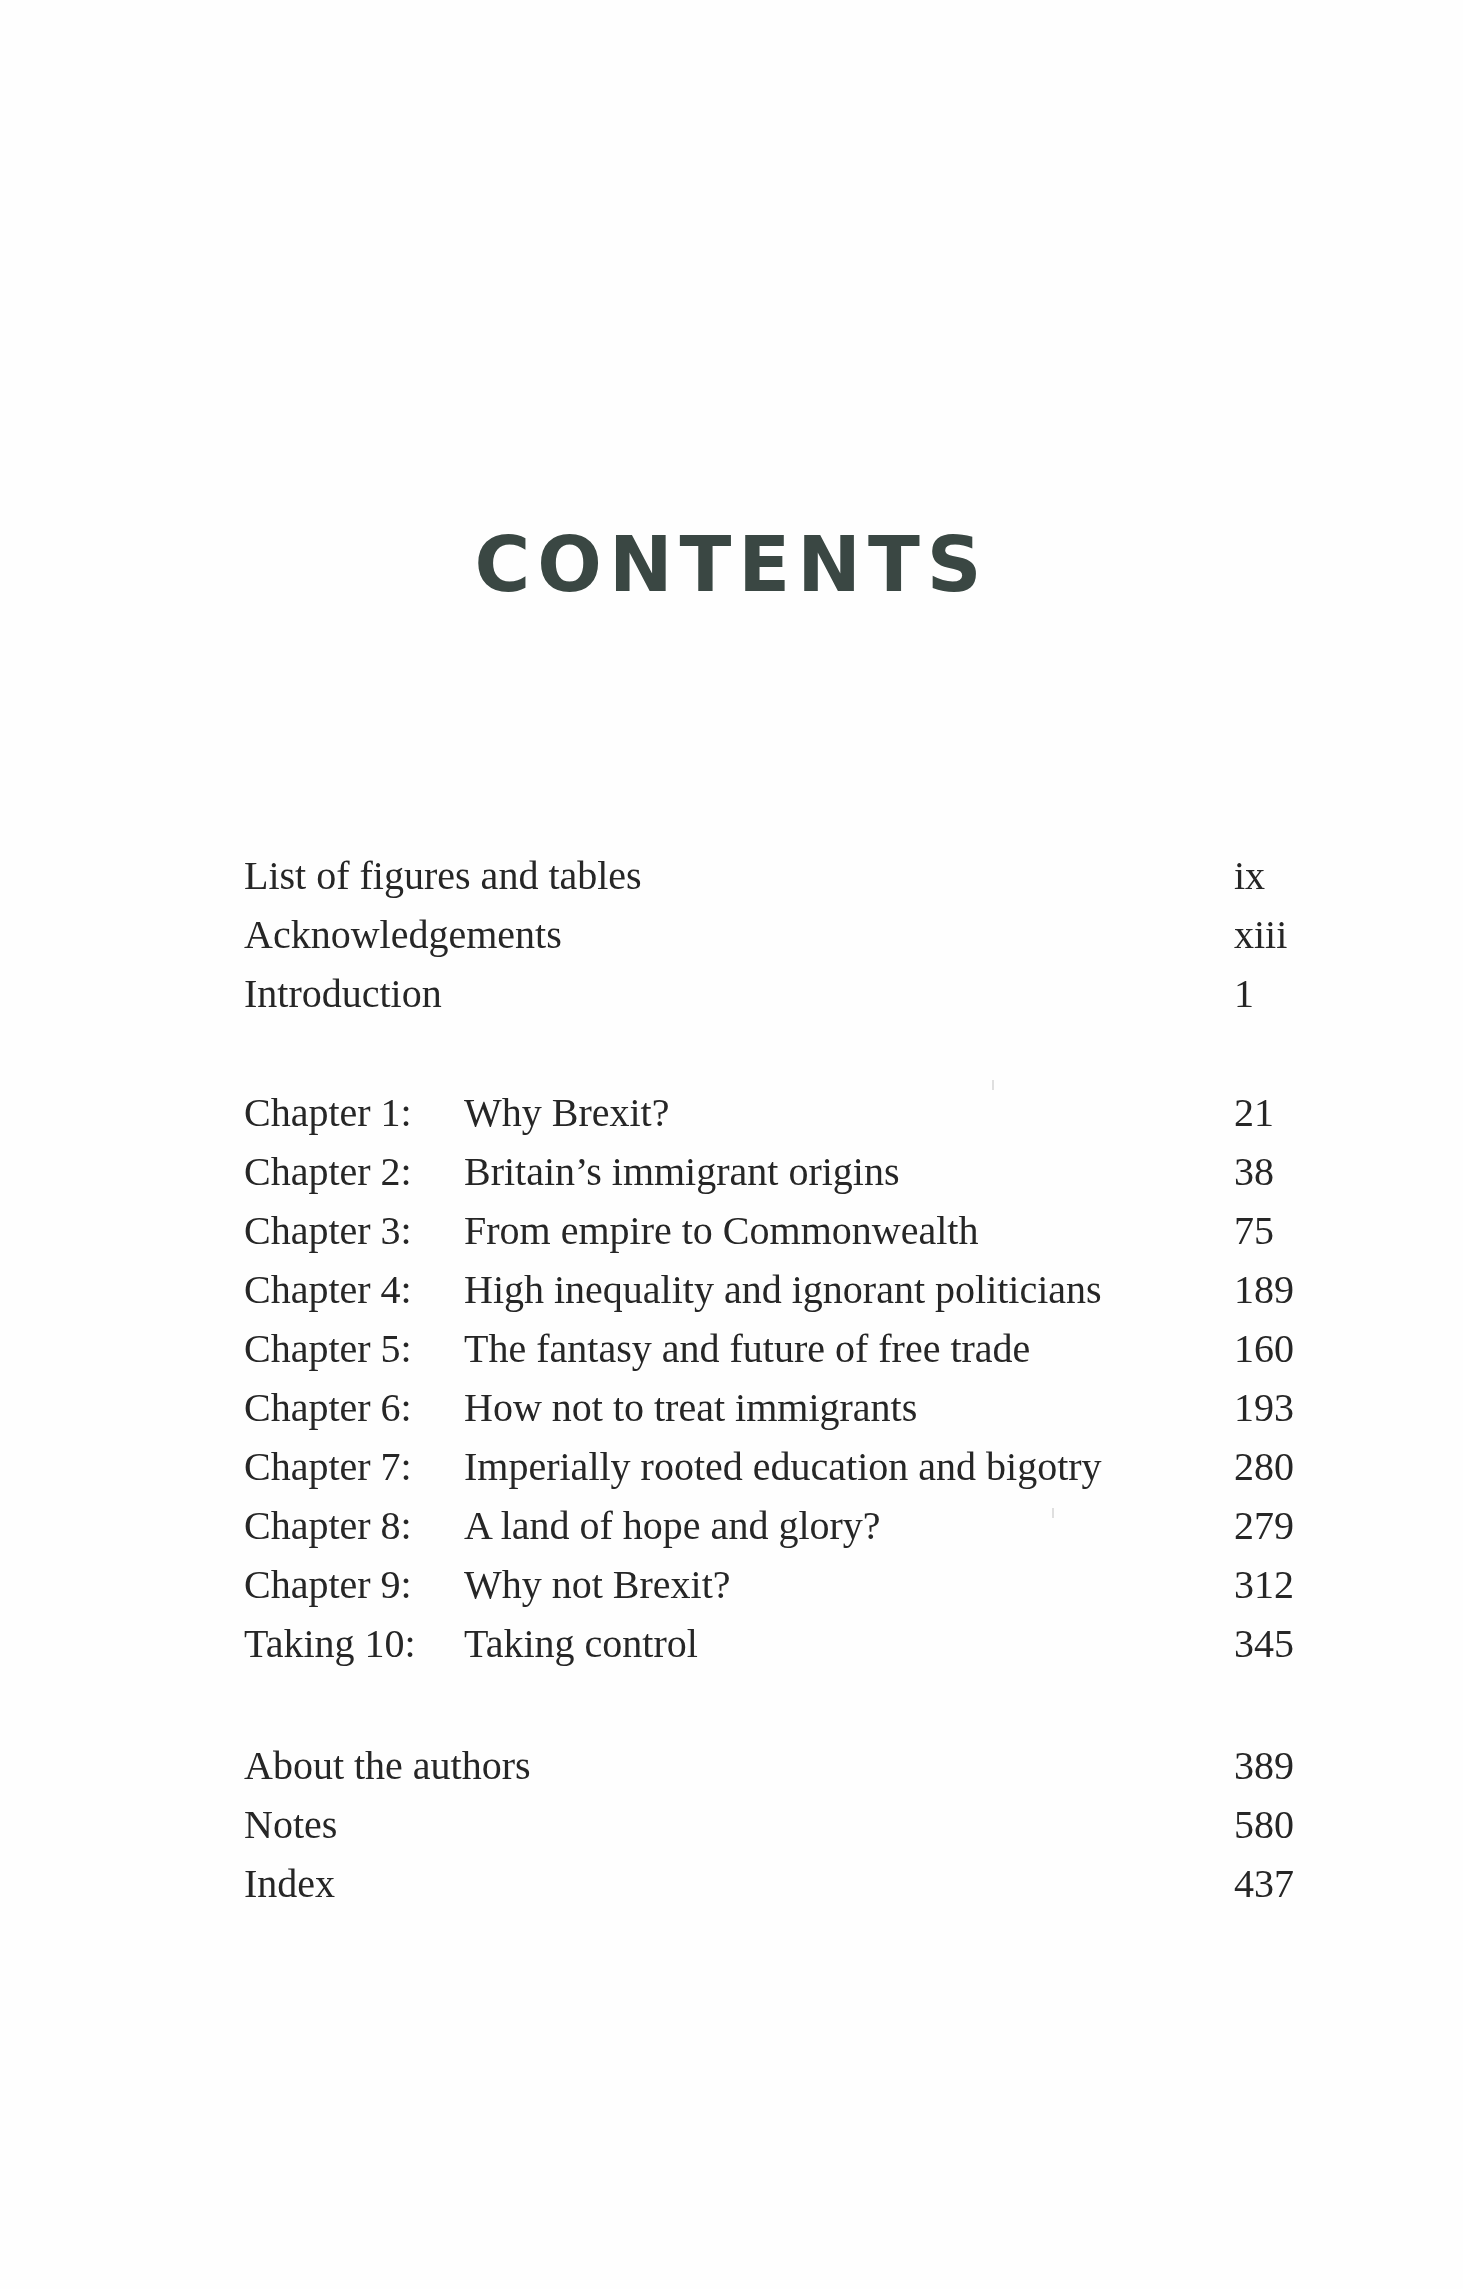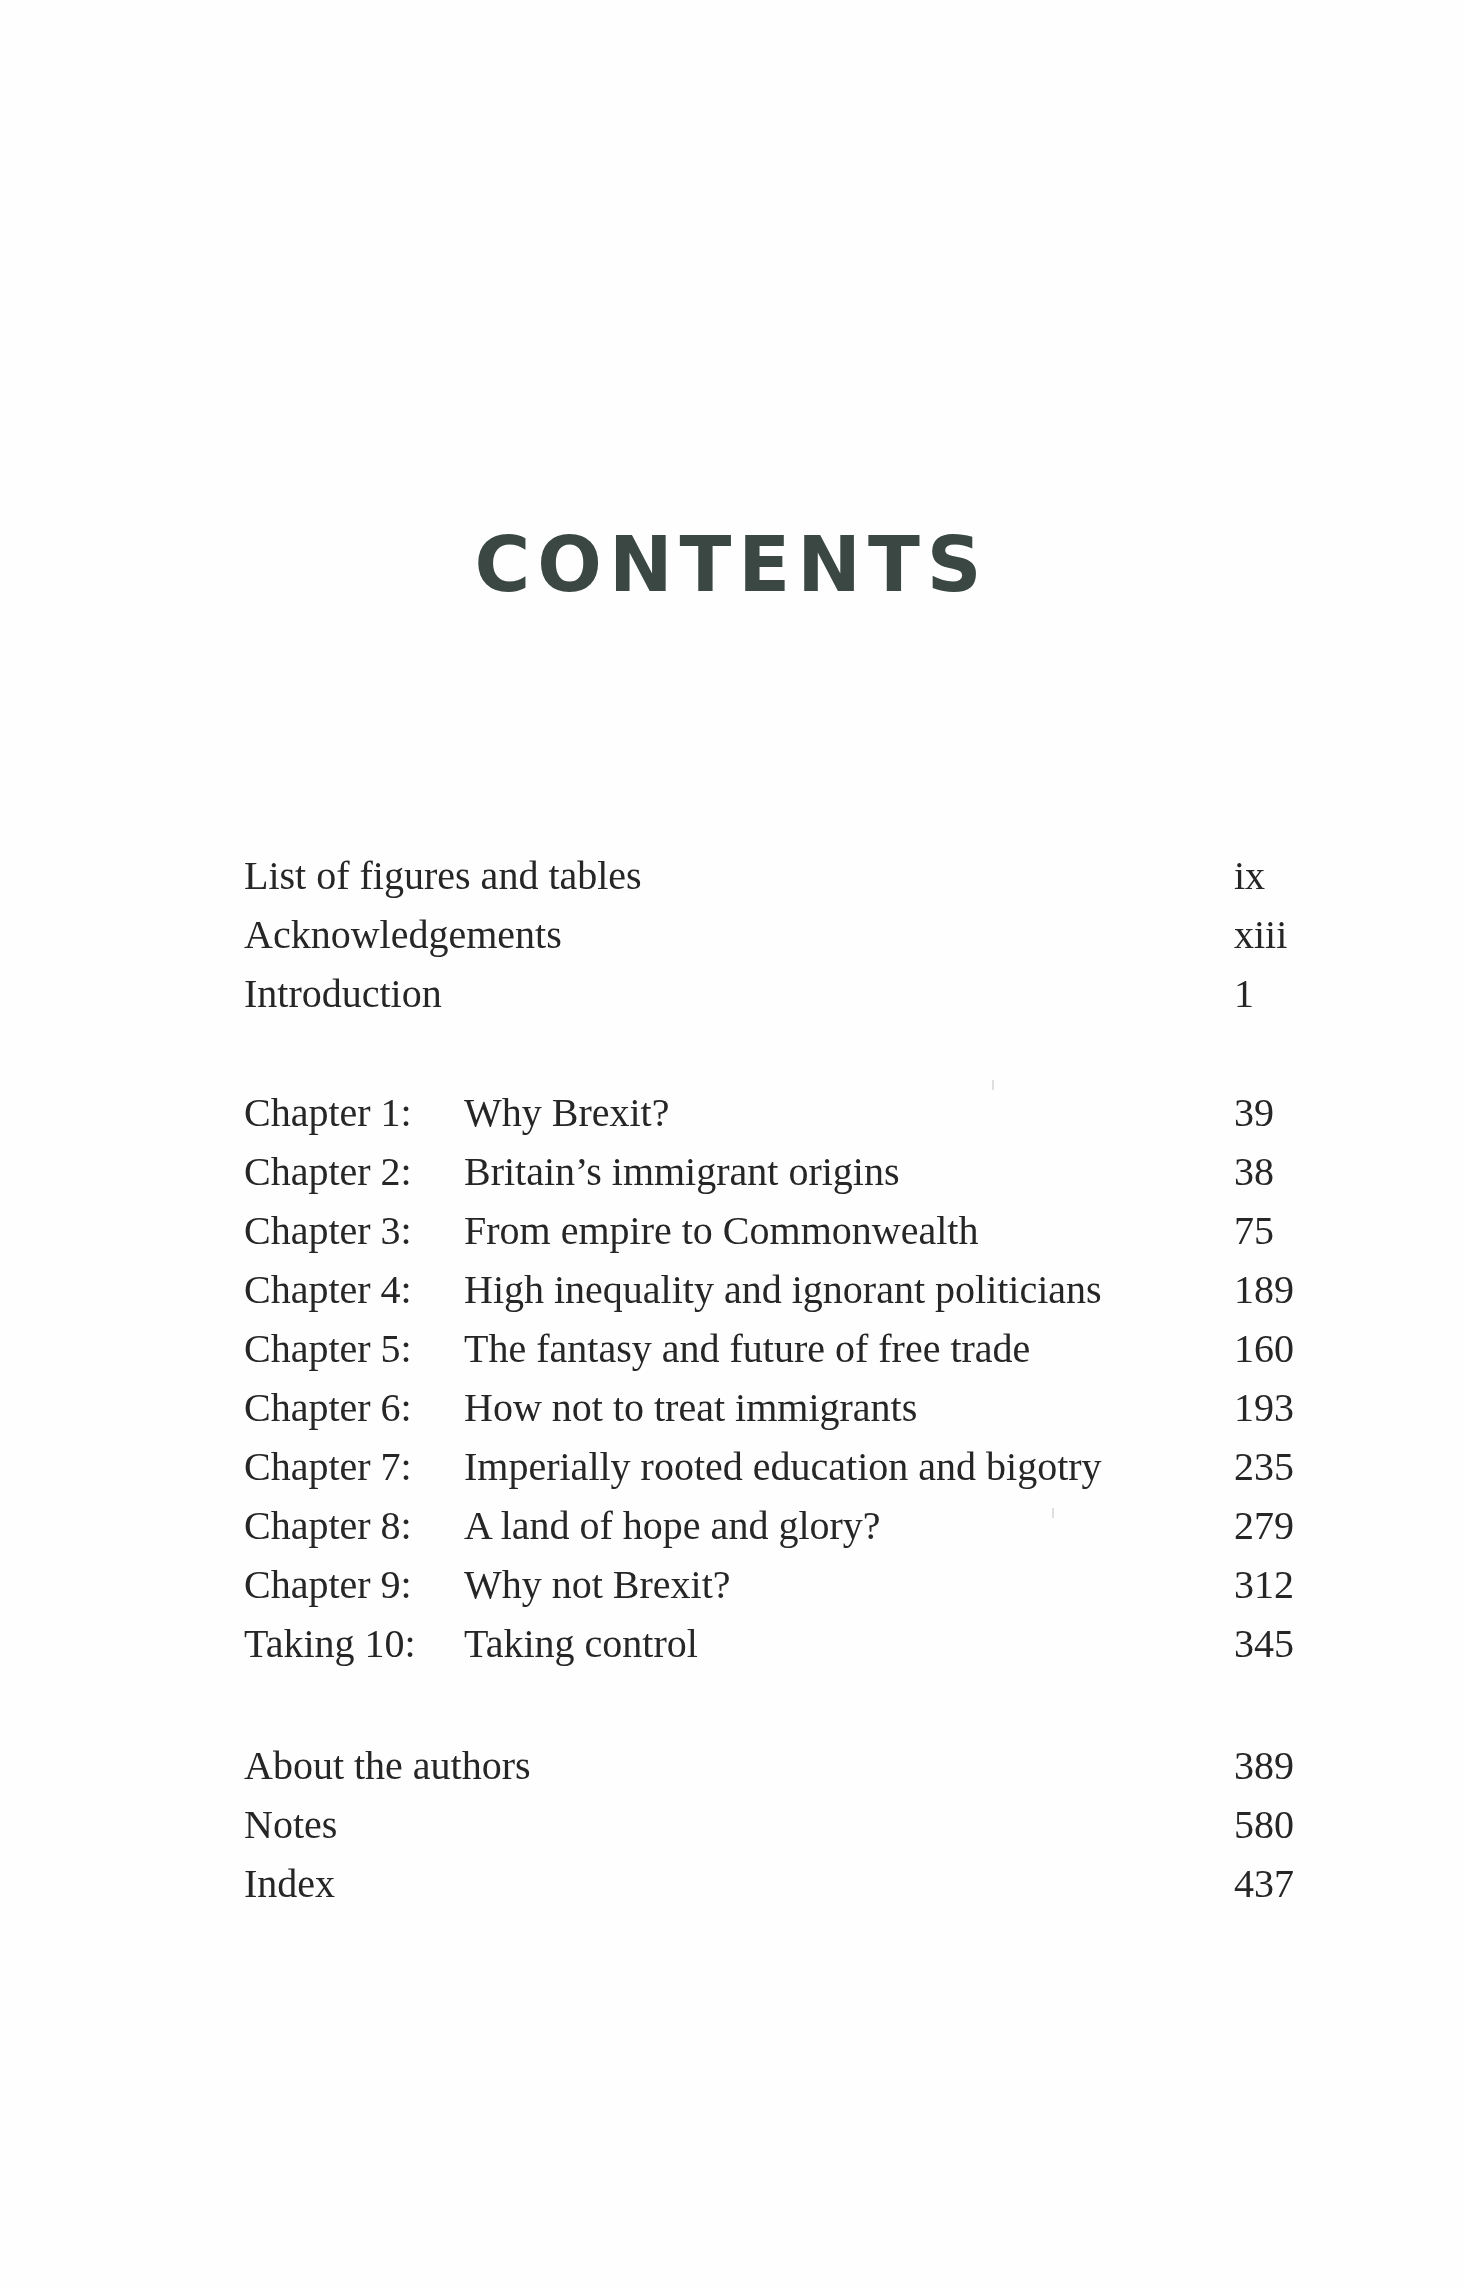--- a/index.html
+++ b/index.html
@@ -97,21 +97,21 @@
     <div class="toc-row">
       <span class="toc-title full">Introduction</span>
       <span class="toc-page">1</span>
     </div>
   </div>
 
   <div class="toc group-chapters">
     <div class="toc-row">
       <span class="toc-label">Chapter 1:</span>
       <span class="toc-title">Why Brexit?</span>
-      <span class="toc-page">39</span>
+      <span class="toc-page">21</span>
     </div>
     <div class="toc-row">
       <span class="toc-label">Chapter 2:</span>
       <span class="toc-title">Britain’s immigrant origins</span>
       <span class="toc-page">38</span>
     </div>
     <div class="toc-row">
       <span class="toc-label">Chapter 3:</span>
       <span class="toc-title">From empire to Commonwealth</span>
       <span class="toc-page">75</span>
@@ -127,21 +127,21 @@
       <span class="toc-page">160</span>
     </div>
     <div class="toc-row">
       <span class="toc-label">Chapter 6:</span>
       <span class="toc-title">How not to treat immigrants</span>
       <span class="toc-page">193</span>
     </div>
     <div class="toc-row">
       <span class="toc-label">Chapter 7:</span>
       <span class="toc-title">Imperially rooted education and bigotry</span>
-      <span class="toc-page">235</span>
+      <span class="toc-page">280</span>
     </div>
     <div class="toc-row">
       <span class="toc-label">Chapter 8:</span>
       <span class="toc-title">A land of hope and glory?</span>
       <span class="toc-page">279</span>
     </div>
     <div class="toc-row">
       <span class="toc-label">Chapter 9:</span>
       <span class="toc-title">Why not Brexit?</span>
       <span class="toc-page">312</span>

